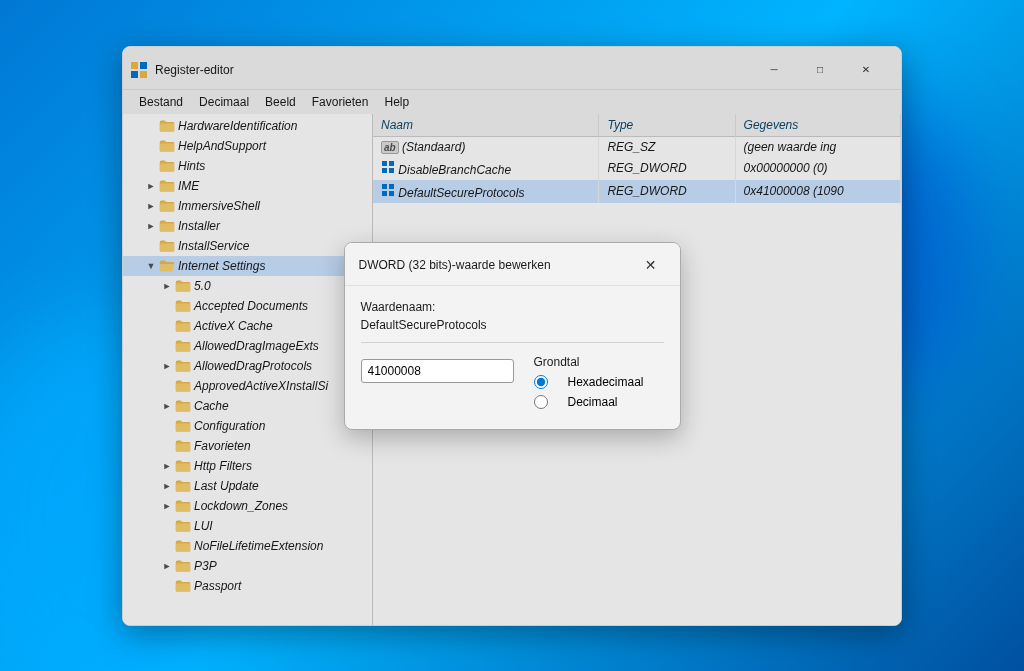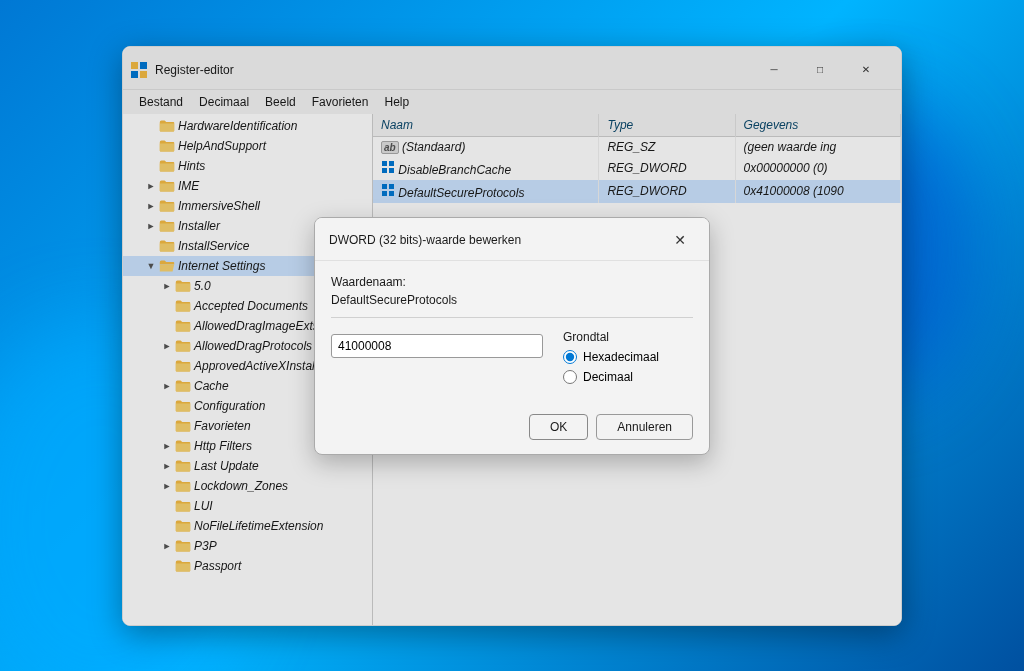--- a/index.html
+++ b/index.html
@@ -183,21 +183,21 @@
       display: flex;
       align-items: center;
       justify-content: center;
       z-index: 10;
     }
     .dialog {
       background: #f3f3f3;
       border: 1px solid #aaa;
       border-radius: 8px;
       box-shadow: 0 8px 24px rgba(0,0,0,0.25);
-      width: 396px;
+      width: 337px;
       padding: 0;
       overflow: hidden;
     }
     .dialog-title-bar {
       display: flex;
       align-items: center;
       padding: 10px 14px 8px 14px;
       background: #f3f3f3;
       border-bottom: 1px solid #e0e0e0;
     }
@@ -257,21 +257,21 @@
     }
     .radio-group-label {
       font-size: 12px;
       color: #1a1a1a;
       margin-bottom: 6px;
       font-weight: 500;
     }
     .radio-option {
       display: flex;
       align-items: center;
-      gap: 6px;
+      gap: 20px;
       margin-bottom: 6px;
       cursor: pointer;
       font-size: 12px;
     }
     .radio-option input[type=radio] {
       accent-color: #0078d4;
       width: 14px;
       height: 14px;
     }
     .dialog-buttons {
@@ -440,20 +440,28 @@
 
       <div class="tree-item indent2">
         <span class="tree-chevron">&nbsp;</span>
         <svg class="folder-icon" viewBox="0 0 20 16" xmlns="http://www.w3.org/2000/svg">
             <path class="folder-svg" d="M1 3 Q1 1 3 1 L7 1 L9 3 L18 3 Q19 3 19 4 L19 14 Q19 15 18 15 L2 15 Q1 15 1 14 Z"></path>
             <path fill="#f9d370" d="M1 5 L19 5 L19 14 Q19 15 18 15 L2 15 Q1 15 1 14 Z"></path>
           </svg>
         <span>Accepted Documents</span>
       </div>
 
+      <div class="tree-item indent2">
+        <span class="tree-chevron">&nbsp;</span>
+        <svg class="folder-icon" viewBox="0 0 20 16" xmlns="http://www.w3.org/2000/svg">
+            <path class="folder-svg" d="M1 3 Q1 1 3 1 L7 1 L9 3 L18 3 Q19 3 19 4 L19 14 Q19 15 18 15 L2 15 Q1 15 1 14 Z"></path>
+            <path fill="#f9d370" d="M1 5 L19 5 L19 14 Q19 15 18 15 L2 15 Q1 15 1 14 Z"></path>
+          </svg>
+        <span>ActiveX Cache</span>
+      </div>
 
 
       <div class="tree-item indent2">
         <span class="tree-chevron">&nbsp;</span>
         <svg class="folder-icon" viewBox="0 0 20 16" xmlns="http://www.w3.org/2000/svg">
             <path class="folder-svg" d="M1 3 Q1 1 3 1 L7 1 L9 3 L18 3 Q19 3 19 4 L19 14 Q19 15 18 15 L2 15 Q1 15 1 14 Z"></path>
             <path fill="#f9d370" d="M1 5 L19 5 L19 14 Q19 15 18 15 L2 15 Q1 15 1 14 Z"></path>
           </svg>
         <span>AllowedDragImageExts</span>
       </div>
@@ -639,19 +647,15 @@
               <input type="radio" name="grondtal" checked="" style="">
               <span>Hexadecimaal</span>
             </label>
             <label class="radio-option">
               <input type="radio" name="grondtal" style="">
               <span>Decimaal</span>
             </label>
           </div>
         </div>
       </div>
-      <div class="dialog-buttons">
-        <button class="dialog-btn primary">OK</button>
-        <button class="dialog-btn">Annuleren</button>
-      </div>
     </div>
   </div>
 </div>
 
 </body></html>

